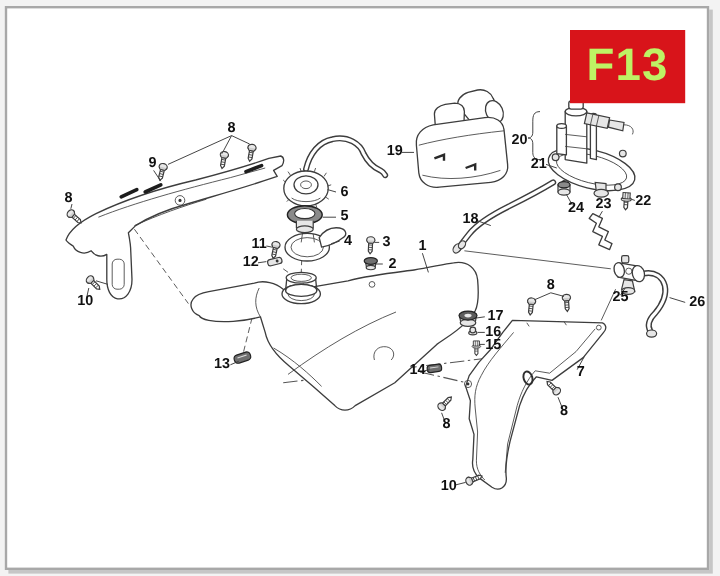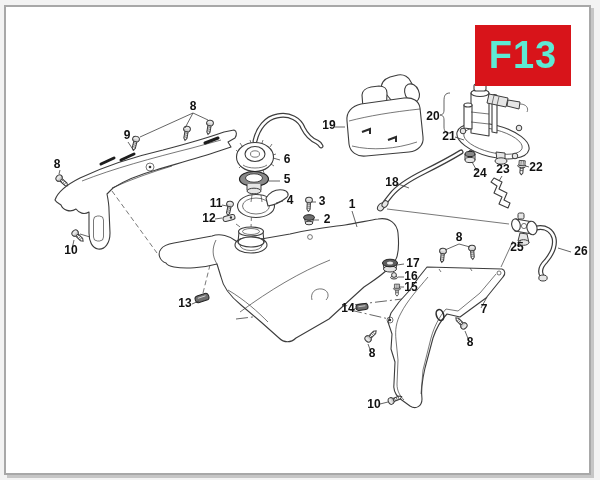--- a/index.html
+++ b/index.html
@@ -302,16 +302,16 @@
       <text class="callout" x="433" y="120">20</text>
       <text class="callout" x="449" y="140">21</text>
       <text class="callout" x="536" y="171">22</text>
       <text class="callout" x="503" y="173">23</text>
       <text class="callout" x="480" y="177">24</text>
       <text class="callout" x="517" y="251">25</text>
       <text class="callout" x="581" y="255">26</text>
     </g>
   </svg>
 
-  <div class="badge" style="background: rgb(216, 20, 26); color: #5eead4;">
+  <div class="badge" style="background: rgb(216, 20, 26); color: #bef264;">
     <span>F13</span>
   </div>
 </div>
 
 </body></html>

